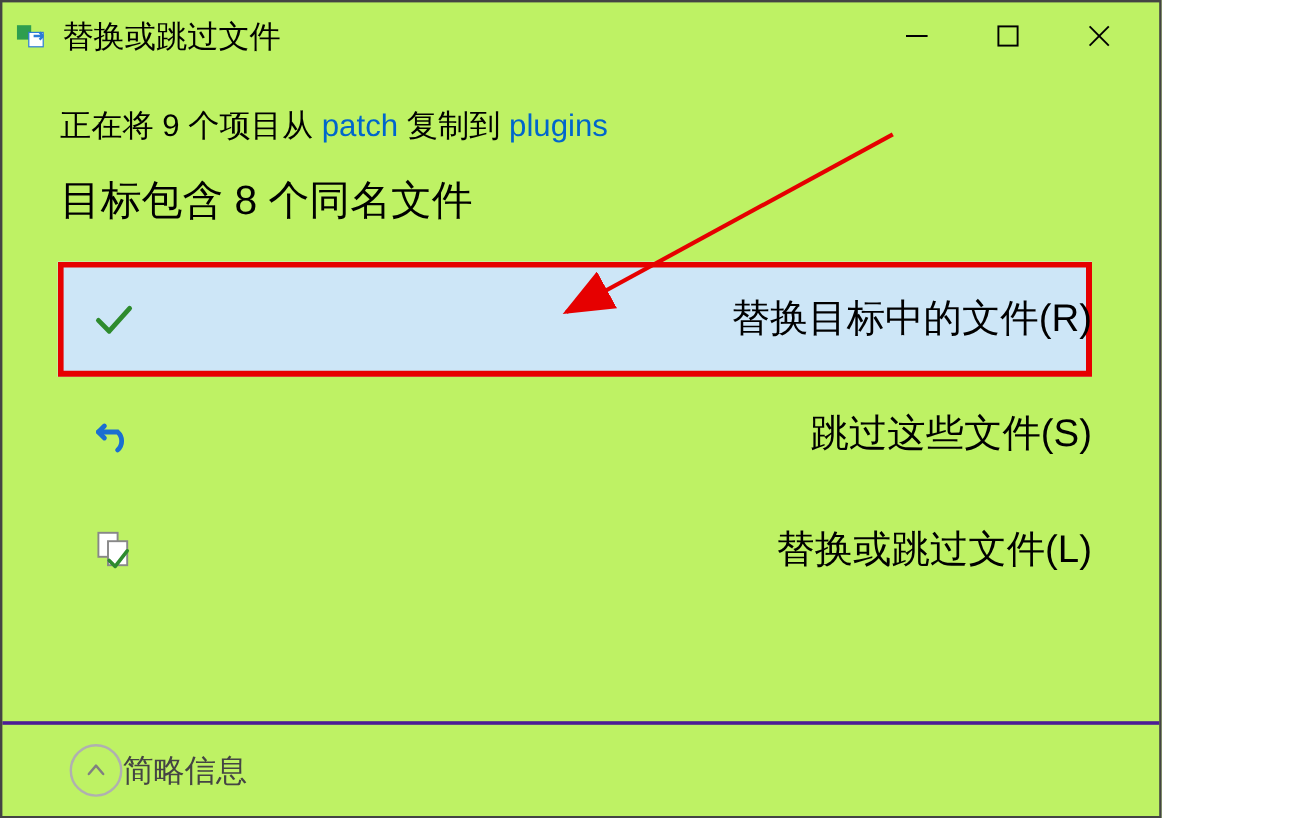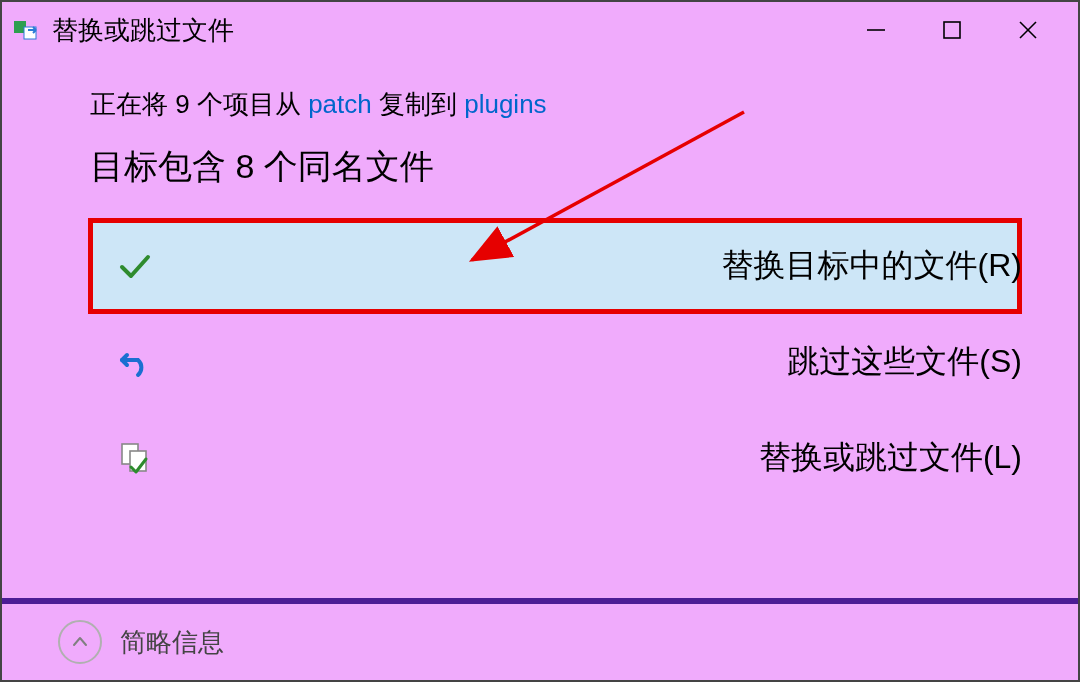--- a/index.html
+++ b/index.html
@@ -7,25 +7,25 @@
     padding: 0;
     width: 1080px;
     height: 682px;
     font-family: "Microsoft YaHei", "Segoe UI", sans-serif;
     background: #ffffff;
     color: #000;
     overflow: hidden;
   }
   .window {
     position: relative;
-    width: 1080px;
+    width: 968px;
     height: 682px;
     border: 2px solid #444;
     box-sizing: border-box;
-    background: #f0abfc;
+    background: #bef264;
   }
   .titlebar {
     display: flex;
     align-items: center;
     height: 56px;
     padding: 0 8px 0 12px;
   }
   .titlebar .app-icon {
     width: 30px;
     height: 24px;
@@ -45,21 +45,21 @@
   }
   .win-btn {
     width: 28px;
     height: 28px;
     display: flex;
     align-items: center;
     justify-content: center;
     color: #000;
   }
   .content {
-    padding: 28px 56px 0 88px;
+    padding: 28px 56px 0 48px;
   }
   .copy-line {
     font-size: 26px;
     line-height: 1.4;
     color: #000;
     margin-bottom: 22px;
   }
   .copy-line .link {
     color: #0066cc;
   }
@@ -94,25 +94,24 @@
     display: flex;
     align-items: center;
     justify-content: center;
   }
   .footer {
     position: absolute;
     left: 0;
     right: 0;
     bottom: 0;
     height: 76px;
-    border-top: 6px solid #4c1d95;
+    border-top: 3px solid #4c1d95;
     display: flex;
     align-items: center;
     padding-left: 56px;
-    gap: 18px;
     font-size: 26px;
     color: #444;
   }
   .chevron-circle {
     width: 40px;
     height: 40px;
     border: 2px solid #b0b0b0;
     border-radius: 50%;
     display: flex;
     align-items: center;

